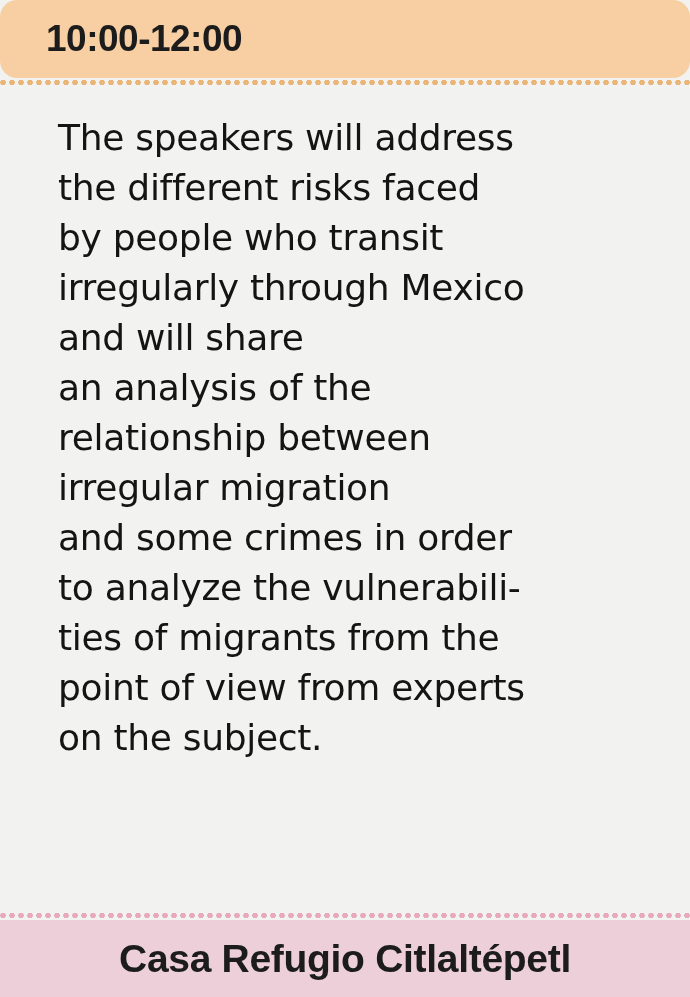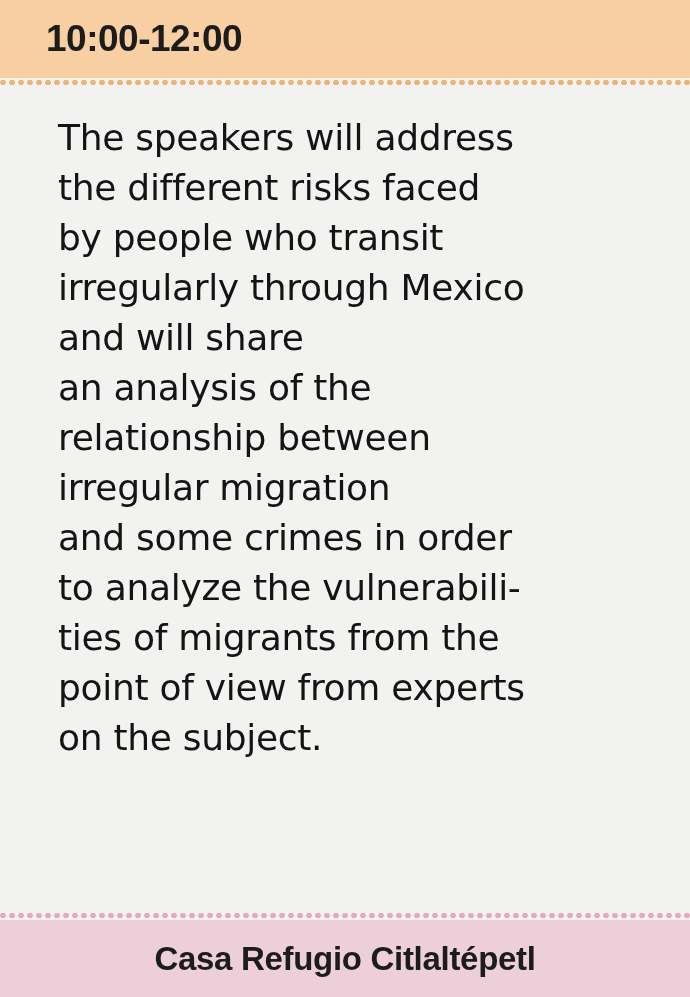--- a/index.html
+++ b/index.html
@@ -24,20 +24,21 @@
   }
   
   .header-band {
     background: #f7cfa2;
     height: 78px;
     display: flex;
     align-items: center;
     padding-left: 46px;
     box-sizing: border-box;
     flex: 0 0 auto;
+    border-radius: 17px;
   }
   .header-time {
     font-family: "Liberation Sans", sans-serif;
     font-weight: bold;
     font-size: 37px;
     letter-spacing: -0.5px;
     color: #1c1c1c;
   }
   
   .dots {
@@ -75,21 +76,21 @@
     background: #eccfd9;
     height: 77px;
     display: flex;
     align-items: center;
     justify-content: center;
     flex: 0 0 auto;
   }
   .footer-venue {
     font-family: "Liberation Sans", sans-serif;
     font-weight: bold;
-    font-size: 33px;
+    font-size: 39px;
     color: #1c1c1c;
     letter-spacing: -0.3px;
   }
 </style>
 </head>
 <body>
 
 <div class="card">
 
   <div class="header-band">

